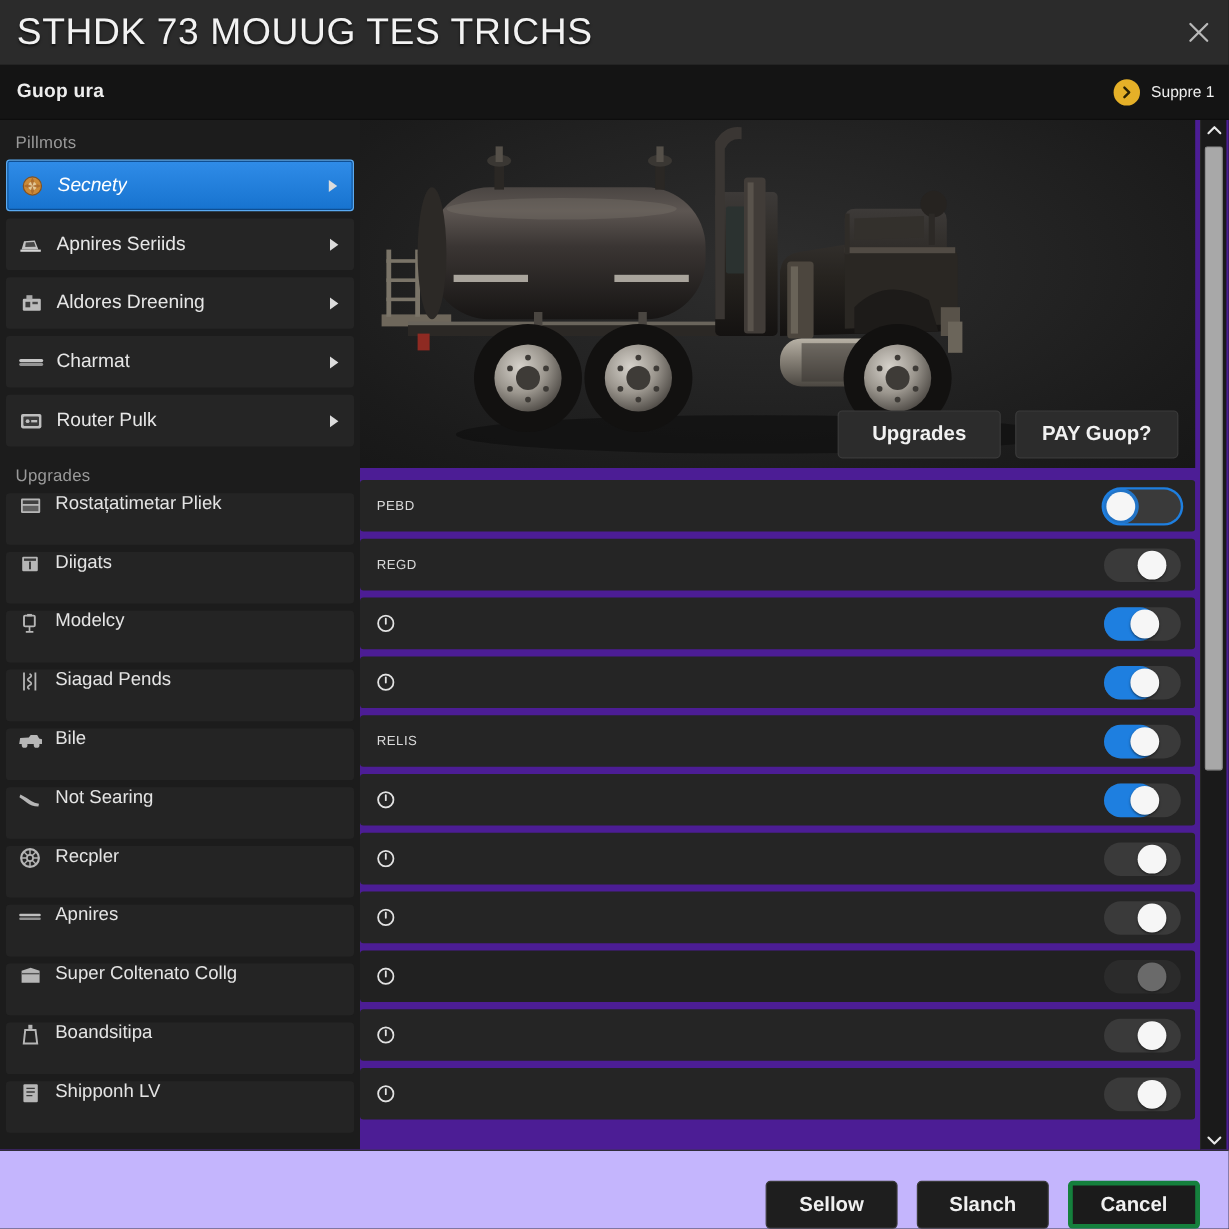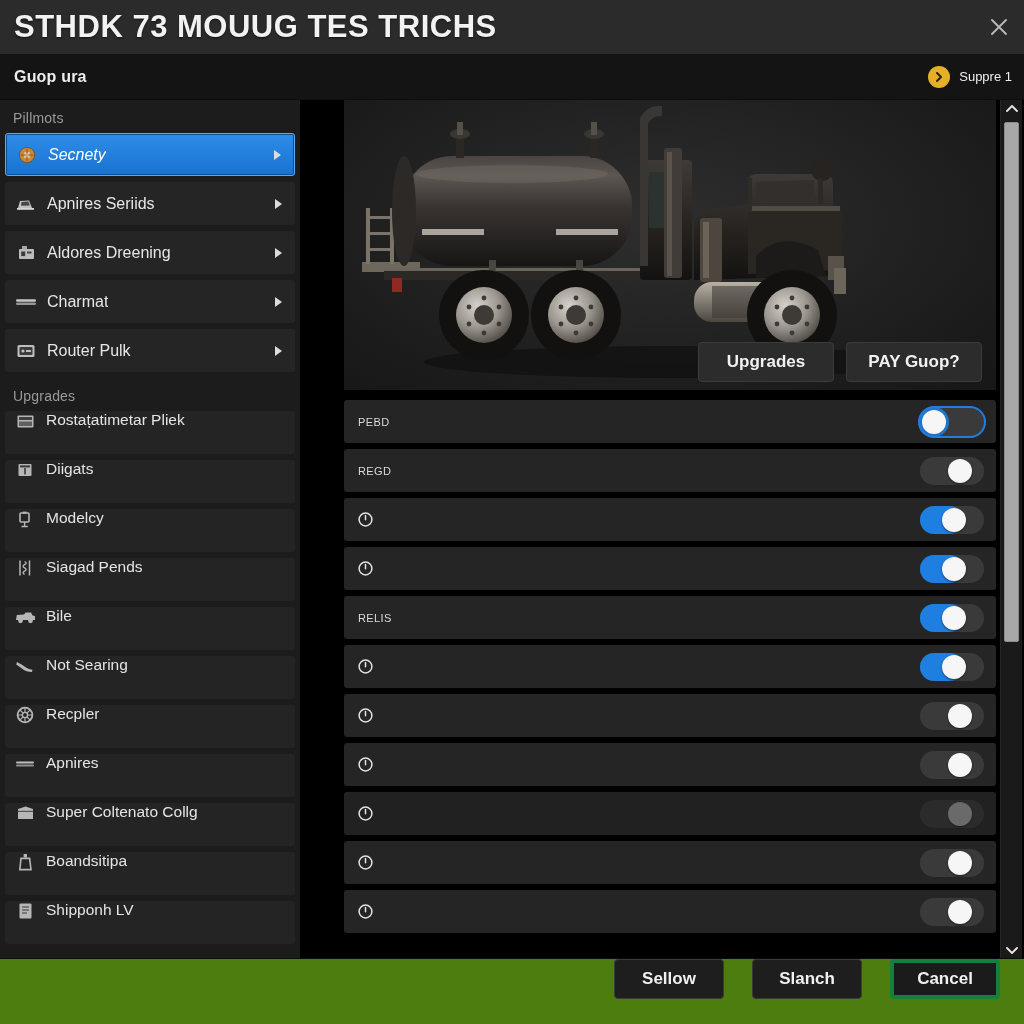--- a/index.html
+++ b/index.html
@@ -28,21 +28,21 @@
     position: relative;
     height: 54px;
     min-height: 54px;
     background: #2b2b2b;
     display: flex;
     align-items: center;
     padding: 0 14px;
   }
   .title-text {
     font-size: 31px;
-    font-weight: 700;
+    font-weight: 400;
     color: #f2f2f2;
     letter-spacing: 0.5px;
     white-space: nowrap;
     text-shadow: 0 1px 2px rgba(0,0,0,.6);
   }
   .close-btn {
     position: absolute;
     right: 10px;
     top: 50%;
     transform: translateY(-50%);
@@ -98,23 +98,22 @@
     font-weight: 400;
     white-space: nowrap;
   }
 
   
   .body-area {
     position: relative;
     flex: 1;
     display: flex;
     min-height: 0;
-    background: #000000;
+    background: #4c1d95;
     overflow: hidden;
-    gap: 44px;
   }
 
   
   .left-col {
     width: 300px;
     min-width: 300px;
     background: #1c1c1c;
     padding: 0 5px 0 5px;
     overflow: hidden;
   }
@@ -339,26 +338,26 @@
     background: #a8a8a8;
     border-radius: 2px;
     border: 1px solid #8d8d8d;
     cursor: pointer;
   }
 
   
   .footer {
     height: 66px;
     min-height: 66px;
-    background: #4d7c0f;
+    background: #c4b5fd;
     border-top: 1px solid #0c0c0c;
     display: flex;
-    align-items: flex-start;
+    align-items: flex-end;
     justify-content: flex-end;
-    gap: 28px;
+    gap: 16px;
     padding: 0 24px 0 0;
   }
   .footer-btn {
     height: 40px;
     min-width: 110px;
     padding: 0 20px;
     background: #1e1e1e;
     border: 1px solid #3a3a3a;
     border-radius: 4px;
     color: #f0f0f0;

